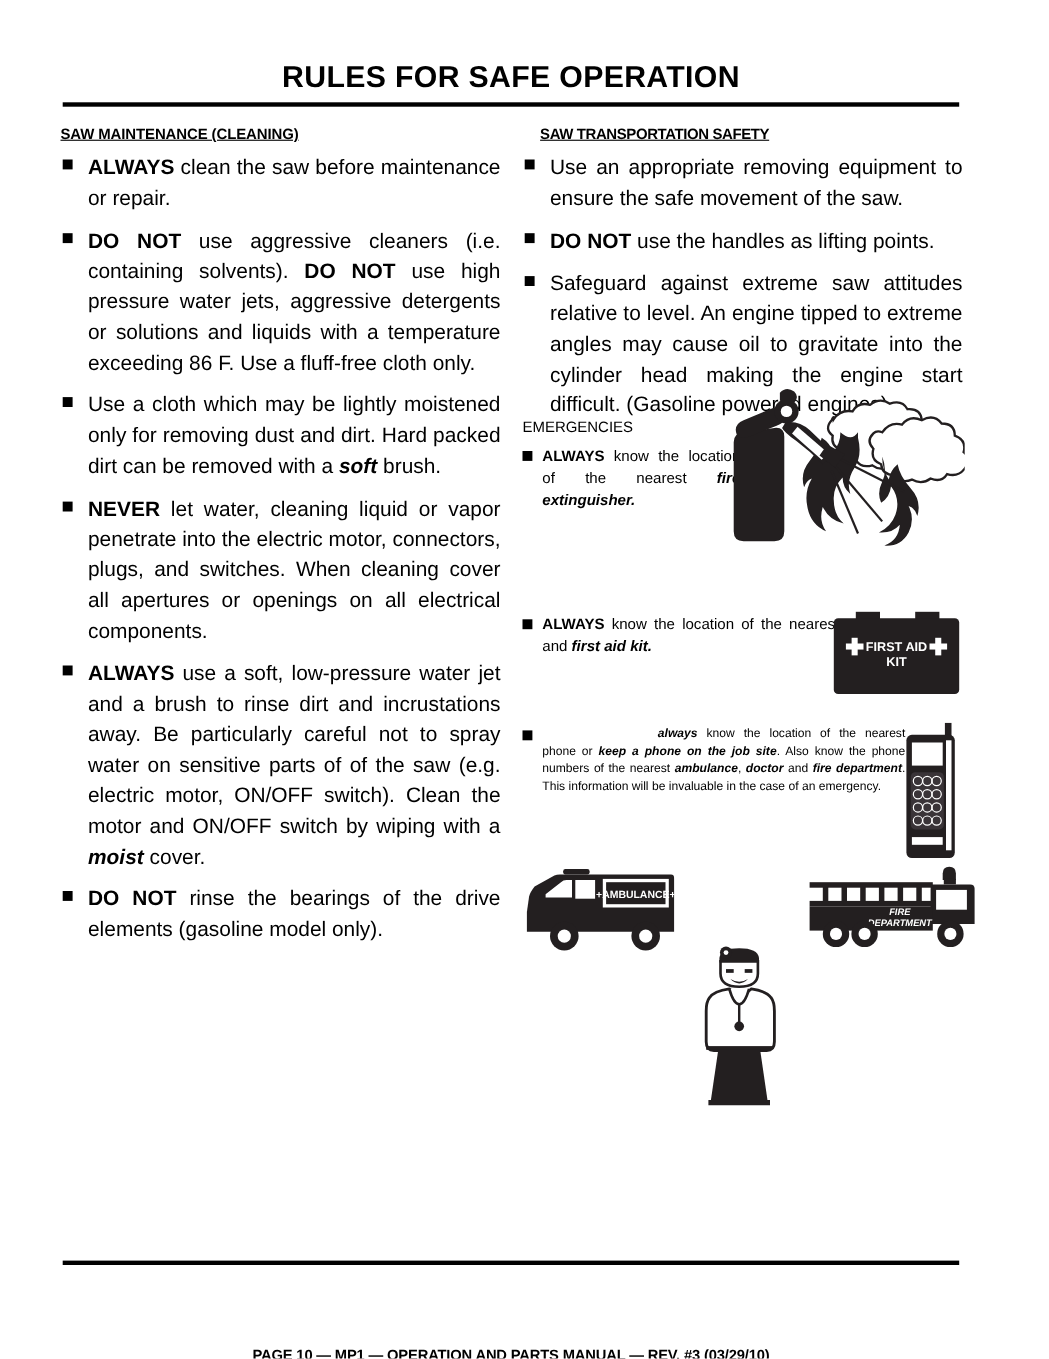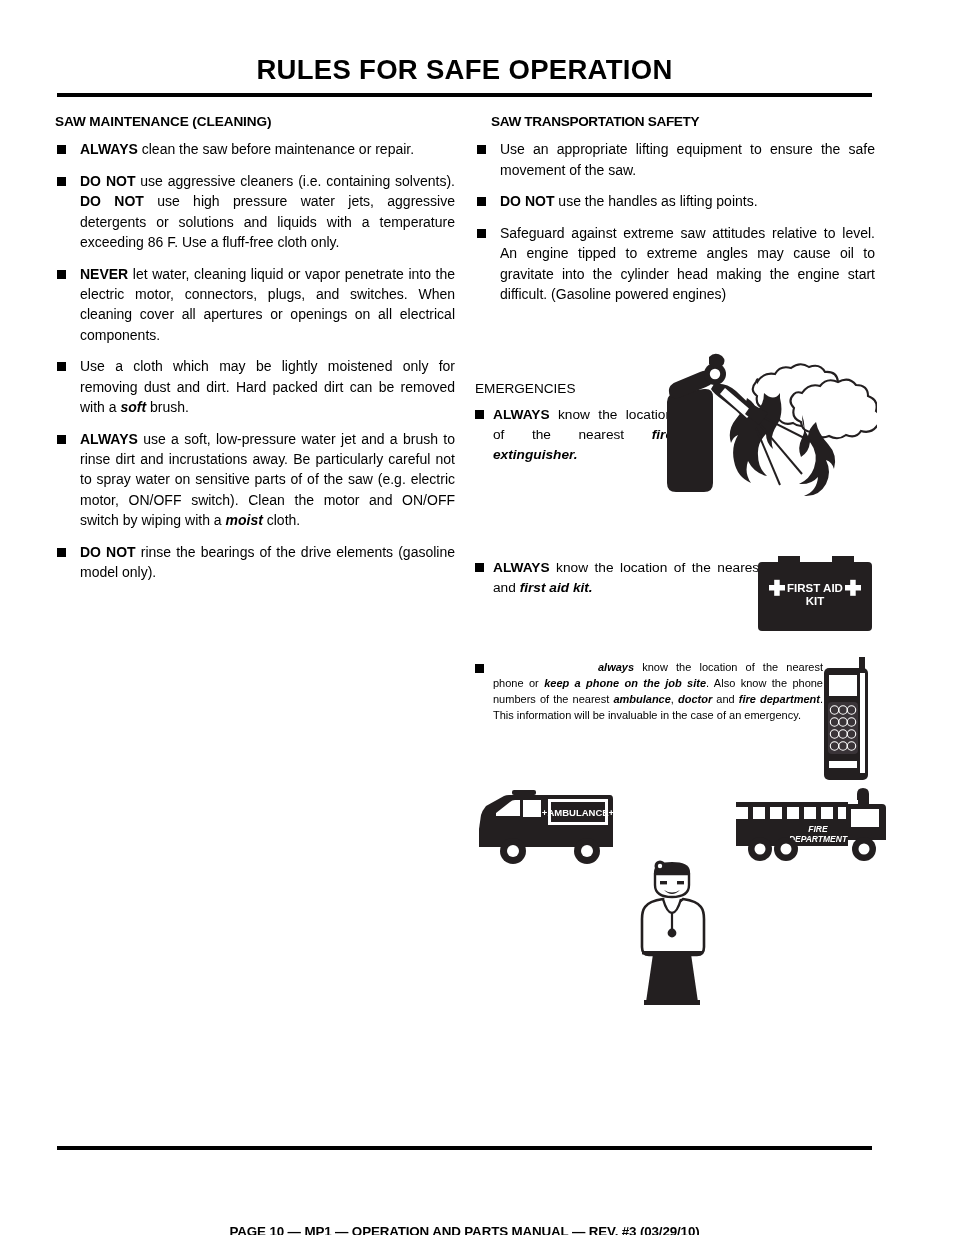--- a/index.html
+++ b/index.html
@@ -57,34 +57,35 @@
     top: 114px;
     width: 400px;
   }
 
   .sec-head {
     font-size: 13.6px;
     font-weight: bold;
     letter-spacing: -0.1px;
     margin: 0 0 9px 0;
     line-height: 1.2;
+    text-decoration: underline;
   }
   .sec-head.tight { letter-spacing: -0.35px; margin-left: 16px; }
 
   
   ul.blist {
     list-style: none;
     margin: 0;
     padding: 0;
   }
   ul.blist > li {
     position: relative;
     padding-left: 25px;
     margin-bottom: 11px;
-    font-size: 14px;
+    font-size: 19px;
     line-height: 1.46;
     text-align: justify;
     text-justify: inter-word;
   }
   ul.blist > li:last-child { margin-bottom: 0; }
   ul.blist > li::before {
     content: "";
     position: absolute;
     left: 2px;
     top: 6px;
@@ -200,31 +201,31 @@
 <div class="page">
 
   <div class="doc-title">RULES FOR SAFE OPERATION</div>
   <div class="rule-top"></div>
 
   <div class="col-left">
     <div class="sec-head">SAW MAINTENANCE (CLEANING)</div>
     <ul class="blist" id="left-list">
         <li class="nojust"><b>ALWAYS</b><span> clean the saw before maintenance or repair.</span></li>
         <li><b>DO NOT</b><span> use aggressive cleaners (i.e. containing solvents). </span><b>DO NOT</b><span> use high pressure water jets, aggressive detergents or solutions and liquids with a temperature exceeding 86 F. Use a fluff-free cloth only.</span></li>
+        <li><span>Use a cloth which may be lightly moistened only for removing dust and dirt. Hard packed dirt can be removed with a </span><i>soft</i><span> brush.</span></li>
         <li><b>NEVER</b><span> let water, cleaning liquid or vapor penetrate into the electric motor, connectors, plugs, and switches. When cleaning cover all apertures or openings on all electrical components.</span></li>
-        <li><span>Use a cloth which may be lightly moistened only for removing dust and dirt. Hard packed dirt can be removed with a </span><i>soft</i><span> brush.</span></li>
-        <li><b>ALWAYS</b><span> use a soft, low-pressure water jet and a brush to rinse dirt and incrustations away.  Be particularly careful not to spray water on sensitive parts of of the saw (e.g. electric motor, ON/OFF switch). Clean the motor and ON/OFF switch by wiping with a </span><i>moist</i><span> cloth.</span></li>
+        <li><b>ALWAYS</b><span> use a soft, low-pressure water jet and a brush to rinse dirt and incrustations away.  Be particularly careful not to spray water on sensitive parts of of the saw (e.g. electric motor, ON/OFF switch). Clean the motor and ON/OFF switch by wiping with a </span><i>moist</i><span> cover.</span></li>
         <li class="nojust"><b>DO NOT</b><span> rinse the bearings of the drive elements (gasoline model only).</span></li>
       </ul>
   </div>
 
   <div class="col-right">
     <div class="sec-head tight">SAW TRANSPORTATION SAFETY</div>
     <ul class="blist" id="right-list">
-        <li><span>Use an appropriate lifting equipment to ensure the safe movement of the saw.</span></li>
+        <li><span>Use an appropriate removing equipment to ensure the safe movement of the saw.</span></li>
         <li class="nojust"><b>DO NOT</b><span> use the handles as lifting points.</span></li>
         <li><span>Safeguard against extreme saw attitudes relative to level. An engine tipped to extreme angles may cause oil to gravitate into the cylinder head making the engine start difficult. (Gasoline powered engines)</span></li>
       </ul>
   </div>
 
   <div class="emerg-head">EMERGENCIES</div>
   <div class="emerg-item1" id="emerg-fire"><b>ALWAYS</b><span>  know the location of the nearest </span><i>fire extinguisher.</i></div>
   <div class="aid-item" id="emerg-aid"><b>ALWAYS</b><span>  know the location of the nearest and </span><i>first aid kit.</i></div>
   <div class="phone-item" id="emerg-phone"><span class="indent"></span><i>always</i><span> know the location of the nearest phone or </span><i>keep a phone on the job site</i><span>. Also know the phone numbers of the nearest </span><i>ambulance</i><span>, </span><i>doctor</i><span> and </span><i>fire department</i><span>.  This information will be invaluable in the case of an emergency.</span></div>
 

